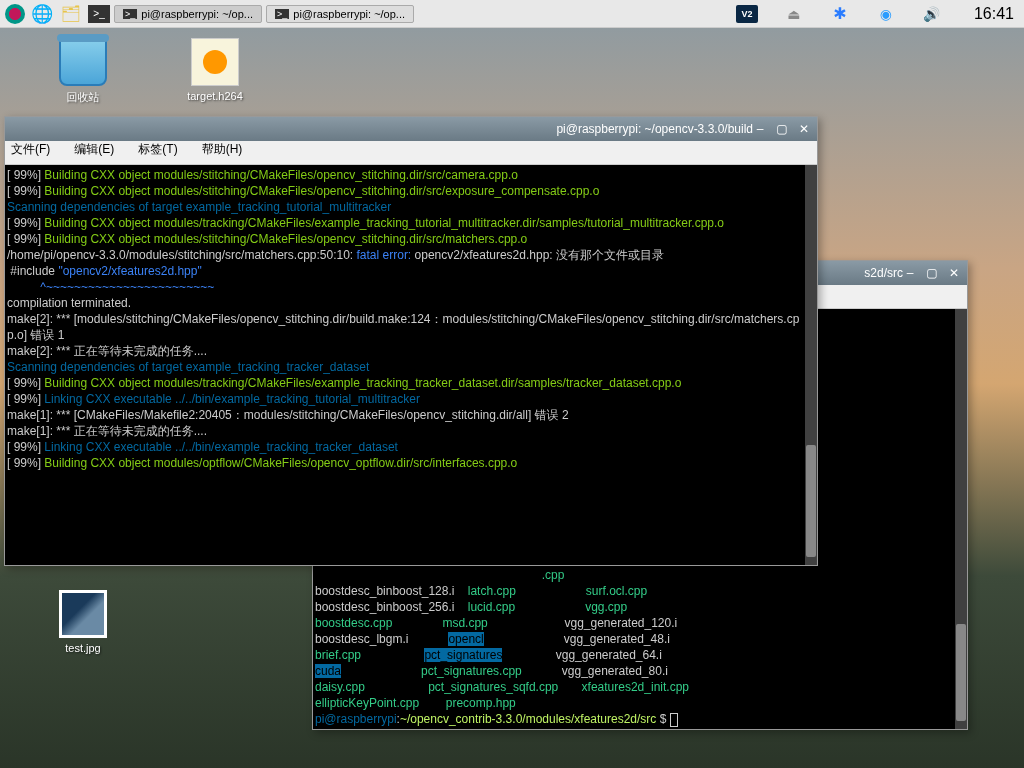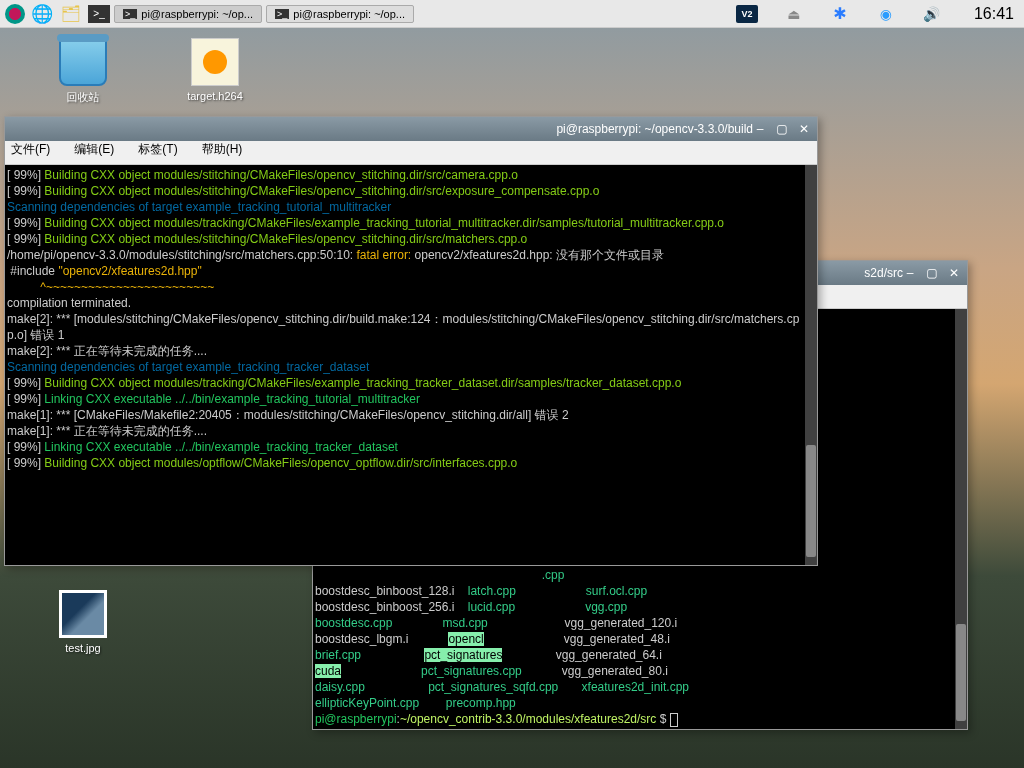--- a/index.html
+++ b/index.html
@@ -33,27 +33,27 @@
 .menubar span{cursor:pointer}
 
 .term{flex:1;background:#000;font-family:monospace;font-size:12px;line-height:16px;padding:2px;overflow:hidden;white-space:pre;position:relative}
 .scrollbar{position:absolute;right:0;top:0;bottom:0;width:12px;background:#404040}
 .scrollthumb{position:absolute;left:1px;right:1px;background:#888;border-radius:2px}
 
 .win1{top:116px;left:4px;width:814px;height:450px;z-index:50}
 .win2{top:260px;left:312px;width:656px;height:470px;z-index:40}
 
 .c-green{color:#84cc16}
-.c-lgreen{color:#22c55e}
+.c-lgreen{color:#0369a1}
 .c-white{color:#ccc}
 .c-magenta{color:#0369a1}
-.c-red{color:#eab308}
+.c-red{color:#3b82f6}
 .c-blue{color:#bef264}
 .c-bgreen{color:#33cc88;font-weight:normal}
-.hl{background:#86efac;color:#000}
+.hl{background:#0369a1;color:#000}
 .t2{white-space:pre-wrap;word-break:break-all}
 .cursor{display:inline-block;width:8px;height:14px;border:1px solid #ccc;vertical-align:middle}
 .vnc-icon{width:22px;height:18px;background:#0a2744;color:#fff;font-size:9px;font-weight:bold;display:flex;align-items:center;justify-content:center;border-radius:2px}
 </style>
 </head>
 <body>
 
 <div class="taskbar">
   <div class="taskbar-left">
     <div class="tb-icon">

